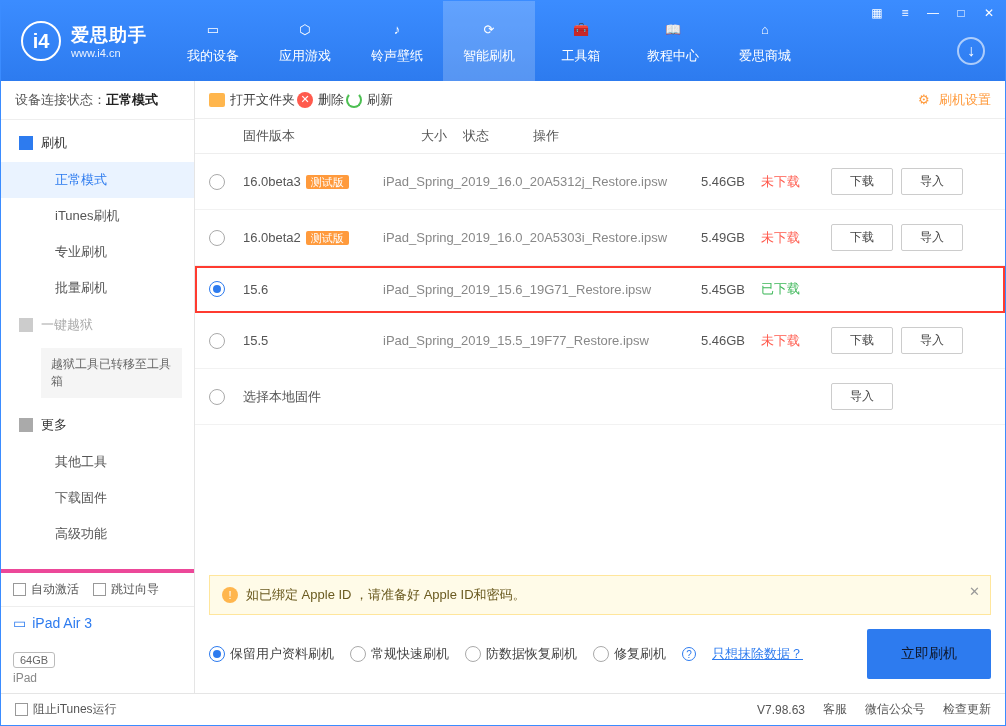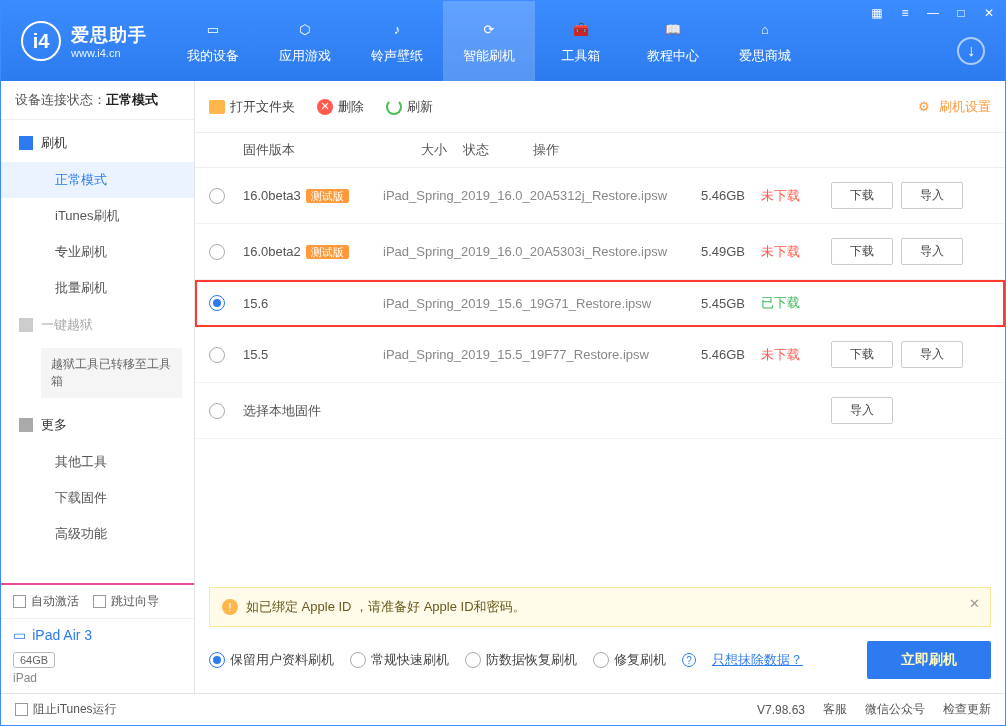--- a/index.html
+++ b/index.html
@@ -27,30 +27,30 @@
 .device-status { padding: 10px 14px; font-size: 13px; color: #555; border-bottom: 1px solid #eee; }
 .device-status b { color: #222; }
 
 .side-menu { flex: 1; overflow-y: auto; padding-top: 4px; }
 .side-group { padding: 10px 18px; display: flex; align-items: center; gap: 8px; font-size: 13px; color: #333; cursor: pointer; }
 .side-group .sq { width: 14px; height: 14px; }
 .side-sub { padding: 9px 18px 9px 54px; font-size: 13px; color: #555; cursor: pointer; }
 .side-sub.active { background: #eaf3ff; color: #2d7bef; }
 .side-note { margin: 4px 12px 8px 40px; background: #f5f5f5; padding: 8px 10px; font-size: 12px; color: #666; }
 
-.sidebar-bottom { border-top: 2px solid #ec4899; }
+.sidebar-bottom { border-top: 4px solid #ec4899; }
 .chk-row { padding: 8px 12px; display: flex; align-items: center; gap: 14px; font-size: 12px; color: #555; }
 .chk { width: 13px; height: 13px; border: 1px solid #999; display: inline-block; }
 .device-info { padding: 8px 12px; border-top: 1px solid #eee; }
 .device-name { color: #2d7bef; font-size: 14px; display: flex; align-items: center; gap: 6px; }
-.capacity-badge { border: 1px solid #bbb; border-radius: 3px; padding: 1px 6px; font-size: 11px; color: #666; margin-top: 9px; display: inline-block; }
+.capacity-badge { border: 1px solid #bbb; border-radius: 3px; padding: 1px 6px; font-size: 11px; color: #666; margin-top: 21px; display: inline-block; }
 .device-type { font-size: 12px; color: #888; margin-top: 3px; }
 
 .main { flex: 1; display: flex; flex-direction: column; }
-.toolbar { height: 52px; border-bottom: 1px solid #eee; display: flex; align-items: center; padding: 0 14px; gap: 22px; font-size: 13px; }
+.toolbar { height: 38px; border-bottom: 1px solid #eee; display: flex; align-items: center; padding: 0 14px; gap: 2px; font-size: 13px; }
 .tb-item { display: flex; align-items: center; gap: 5px; cursor: pointer; color: #444; }
 .tb-spacer { flex: 1; }
 .folder-ico { width: 16px; height: 14px; background: #ffb64d; border-radius: 2px; }
 .del-ico { width: 16px; height: 16px; background: #ff5a4d; border-radius: 50%; display:flex; align-items:center; justify-content:center; color:#fff; font-size:11px; }
 .ref-ico { width: 16px; height: 16px; border: 2px solid #4cbf52; border-radius: 50%; border-top-color: transparent; }
 .gear-ico { width: 16px; height: 16px; color: #ff9a3c; }
 
 .table-head { display: flex; padding: 8px 14px; border-bottom: 1px solid #eee; font-size: 13px; color: #555; }
 .col-radio { width: 34px; }
 .col-ver { width: 140px; }
@@ -72,21 +72,21 @@
 .ops { display: flex; gap: 8px; align-items: center; }
 
 .warn-bar { background: #fffbe8; border: 1px solid #ffe69c; margin: 0 14px; padding: 10px 12px; display: flex; align-items: center; font-size: 13px; color: #6a5a1f; position: relative; }
 .warn-ico { width: 16px; height: 16px; background: #ffb64d; border-radius: 50%; color: #fff; display:flex; align-items:center; justify-content:center; font-size:11px; margin-right:8px; }
 .warn-close { position: absolute; right: 10px; top: 8px; color: #999; cursor: pointer; }
 
 .action-bar { padding: 14px; display: flex; align-items: center; gap: 16px; font-size: 13px; color: #444; }
 .opt { display: flex; align-items: center; gap: 5px; cursor: pointer; }
 .help-ico { width:14px; height:14px; border:1px solid #2d7bef; border-radius:50%; color:#2d7bef; font-size:10px; display:flex; align-items:center; justify-content:center; }
 .link { color: #2d7bef; text-decoration: underline; cursor: pointer; }
-.primary-btn { background: #2d7bef; color: #fef9c3; border: none; padding: 10px 34px; font-size: 14px; cursor: pointer; border-radius: 2px; margin-left: auto; font-weight: bold; }
+.primary-btn { background: #2d7bef; color: #0f172a; border: none; padding: 16px 34px; font-size: 14px; cursor: pointer; border-radius: 2px; margin-left: auto; }
 
 .footer { height: 32px; border-top: 1px solid #e5e5e5; display: flex; align-items: center; padding: 0 14px; font-size: 12px; color: #555; gap: 18px; }
 .footer .spacer { flex: 1; }
 </style>
 </head>
 <body>
 
 <div class="header">
   <div class="logo-area">
     <div class="logo-circle">i4</div>

